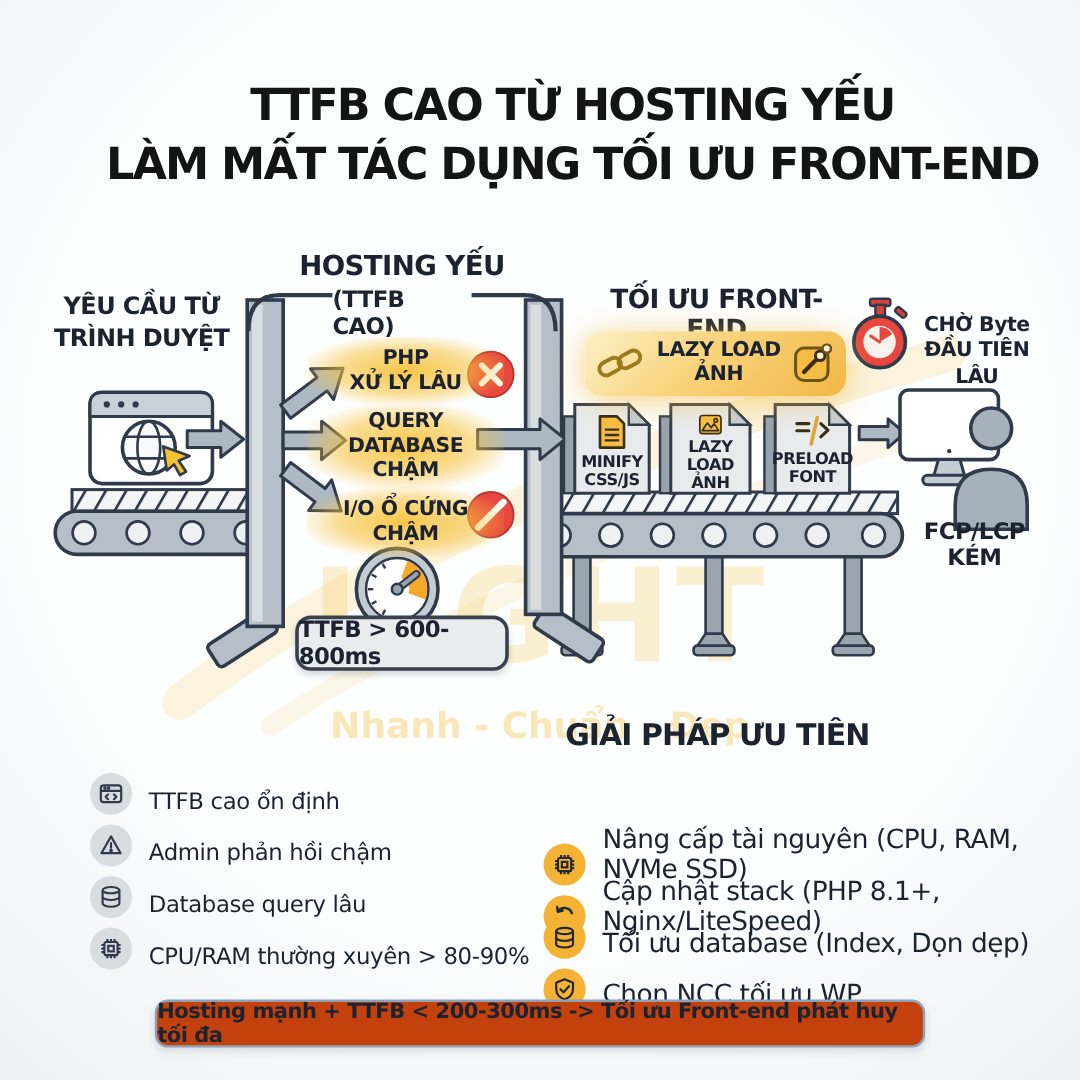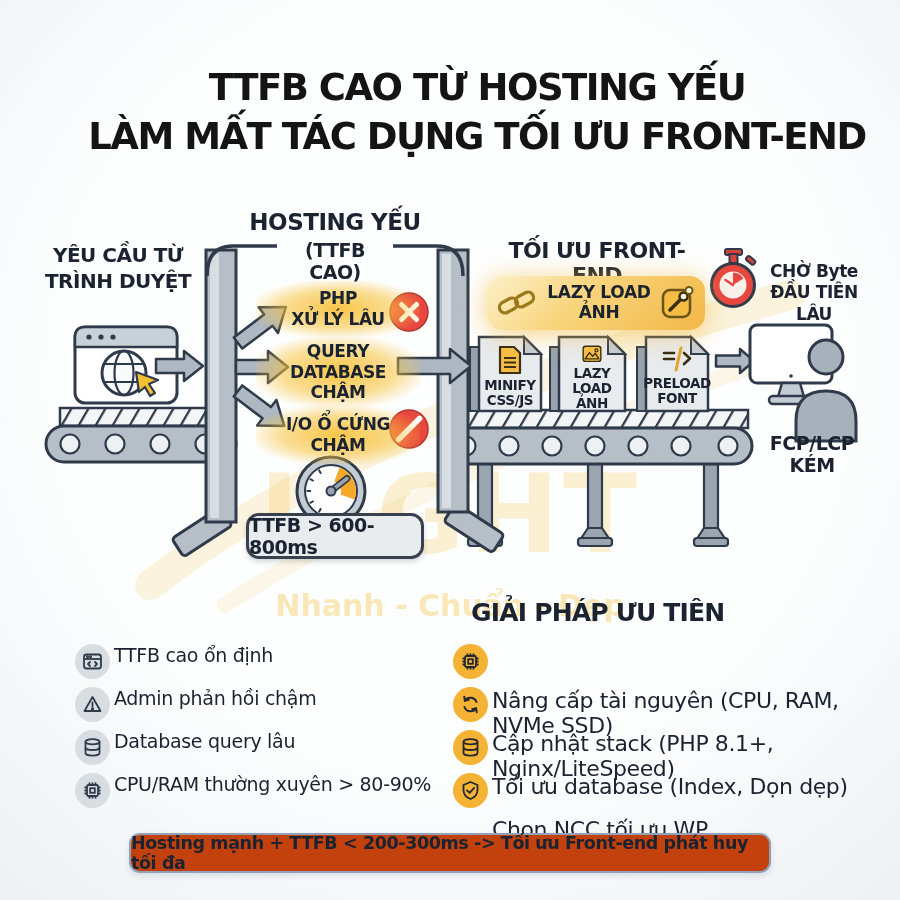--- a/index.html
+++ b/index.html
@@ -15,21 +15,21 @@
 
   
   .title{left:0;top:64px;width:900px;text-align:center;font-weight:bold;
          font-size:37px;line-height:1.32;letter-spacing:-1.5px;color:#141414;padding-left:27px;}
 
   
   .req-label{left:28px;top:242px;width:180px;font-size:20px;font-weight:bold;
              text-align:center;line-height:1.3;letter-spacing:-0.5px;}
   .hosting-title{left:225px;top:209px;width:220px;text-align:center;
                  font-size:23px;font-weight:bold;letter-spacing:-0.5px;}
-  .hosting-sub{left:277px;top:239px;width:116px;text-align:center;font-size:19px;
+  .hosting-sub{left:277px;top:239px;width:116px;text-align:left;font-size:19px;
                font-weight:bold;background:#fcfdfd;letter-spacing:-0.5px;}
   .fe-title{left:492px;top:238px;width:210px;text-align:center;font-size:22px;
             font-weight:bold;letter-spacing:-0.5px;}
 
   
   .glow{background:radial-gradient(ellipse at center, rgba(247,195,62,0.95) 0%,
         rgba(247,195,62,0.55) 48%, rgba(247,195,62,0) 78%);
         text-align:center;font-weight:bold;font-size:17px;line-height:1.22;
         letter-spacing:-0.4px;display:flex;align-items:center;justify-content:center;}
   .glow-php{left:256px;top:281px;width:164px;height:56px;}
@@ -57,21 +57,21 @@
   .pkg-label{font-size:13.5px;font-weight:bold;text-align:center;line-height:1.12;
              letter-spacing:-0.4px;margin-top:3px;}
 
   .wait-label{left:756px;top:261px;width:116px;text-align:center;font-size:17px;
               font-weight:bold;line-height:1.25;letter-spacing:-0.4px;}
   .result-label{left:750px;top:432px;width:124px;text-align:center;font-size:19px;
                 font-weight:bold;letter-spacing:-0.5px;}
 
   
   .sec-title{font-size:25px;font-weight:bold;letter-spacing:-0.8px;}
-  .list-item{position:absolute;display:flex;align-items:flex-start;gap:4px;}
+  .list-item{position:absolute;display:flex;align-items:flex-end;gap:14px;}
   .li-icon{width:35px;height:35px;border-radius:50%;display:flex;align-items:center;
            justify-content:center;flex:0 0 35px;}
   .li-icon.gray{background:#d8dde2;}
   .li-icon.yellow{background:#f5b335;}
   .li-text-l{font-size:19px;letter-spacing:-0.3px;font-weight:500;}
   .li-text-r{font-size:22px;letter-spacing:-0.4px;font-weight:500;margin-top:44px;}
 
   
   .banner{left:129px;top:833px;width:642px;height:40px;background:#c2410c;
           border:2.5px solid #91a2b8;border-radius:11px;display:flex;align-items:center;

